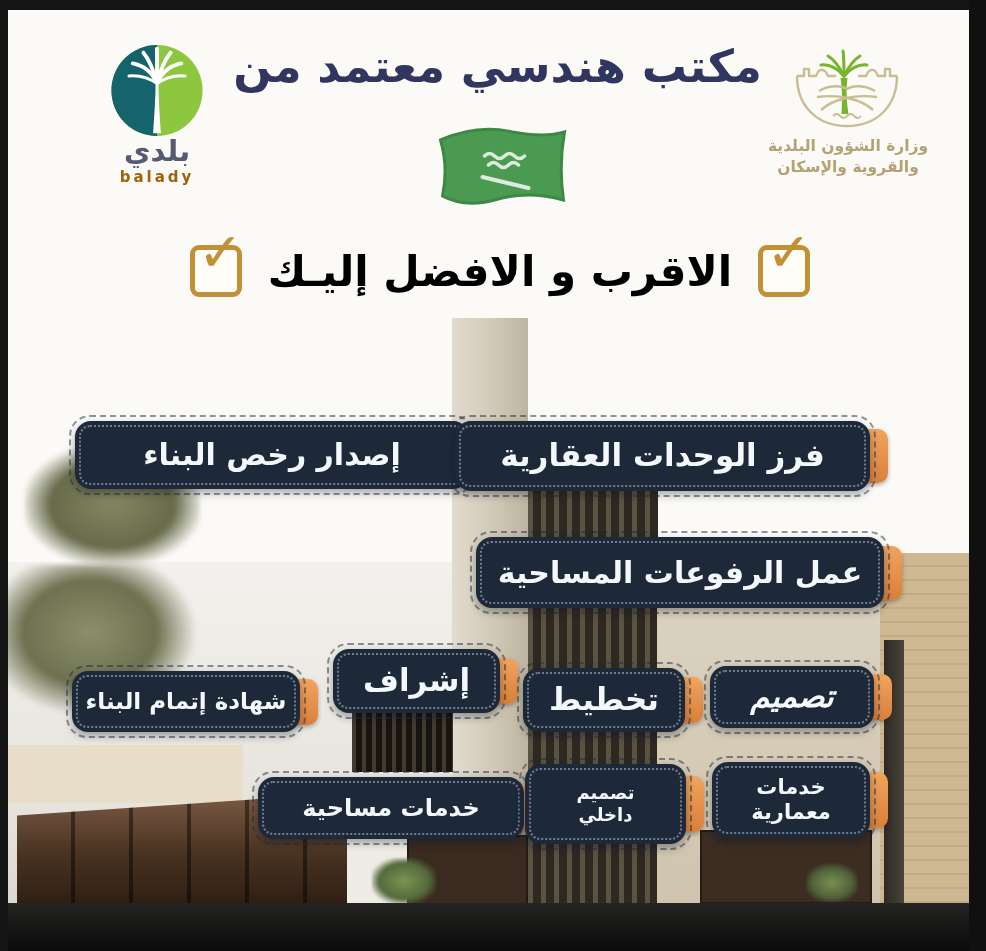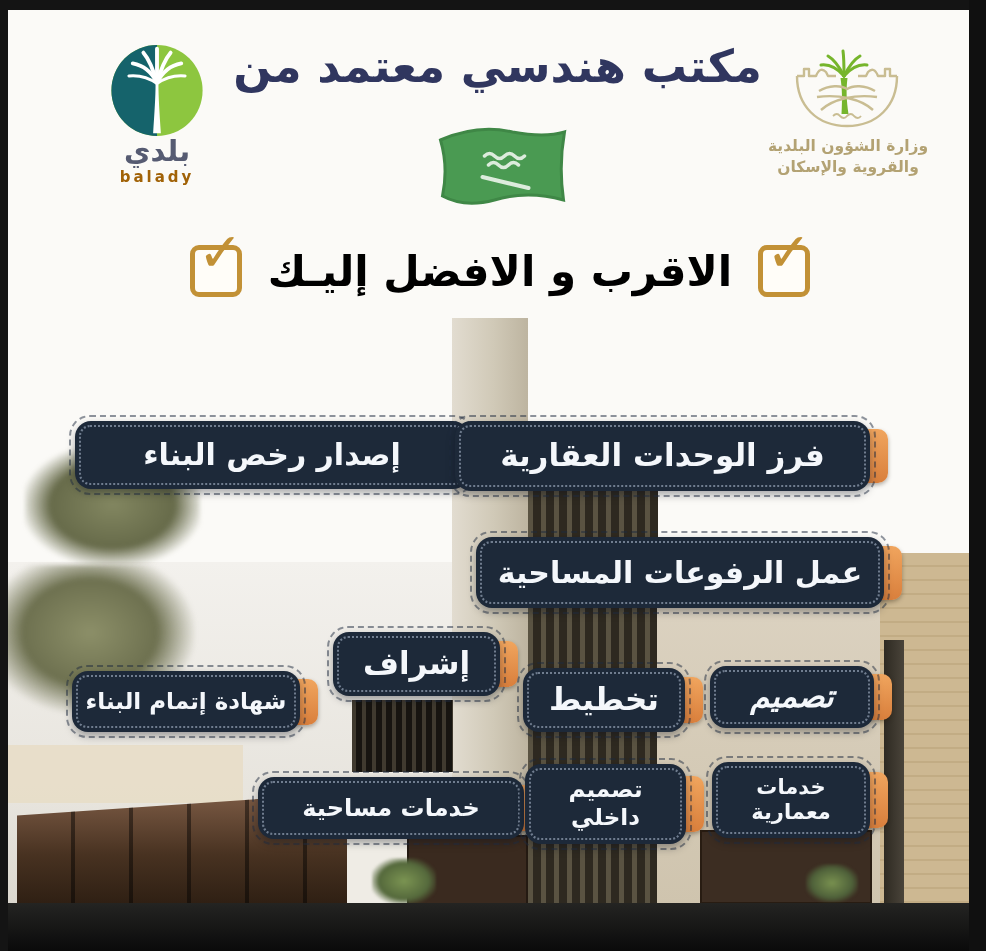--- a/index.html
+++ b/index.html
@@ -204,21 +204,21 @@
       </div>
   </div>
 
   <div class="svc" style="left:72px;top:671px;width:246px;height:61px;">
     <span class="tab" style="width:54px;height:46px;"></span>
     <div class="plate" style="font-size:23px;">
         <span>شهادة إتمام البناء</span>
       </div>
   </div>
 
-  <div class="svc" style="left:333px;top:632px;width:185px;height:64px;">
+  <div class="svc" style="left:333px;top:649px;width:185px;height:64px;">
     <span class="tab" style="width:54px;height:46px;"></span>
     <div class="plate" style="font-size:31px;">
         <span>إشراف</span>
       </div>
   </div>
 
   <div class="svc" style="left:523px;top:668px;width:180px;height:64px;">
     <span class="tab" style="width:54px;height:46px;"></span>
     <div class="plate" style="font-size:31px;">
         <span>تخطيط</span>
@@ -234,21 +234,21 @@
 
   <div class="svc" style="left:258px;top:777px;width:284px;height:62px;">
     <span class="tab" style="width:54px;height:46px;"></span>
     <div class="plate" style="font-size:24px;">
         <span>خدمات مساحية</span>
       </div>
   </div>
 
   <div class="svc" style="left:525px;top:764px;width:179px;height:80px;">
     <span class="tab" style="width:52px;height:56px;"></span>
-    <div class="plate" style="font-size:23px;padding:0 25px;align-items:center;">
+    <div class="plate" style="font-size:18px;padding:0 25px;align-items:center;">
         <span>تصميم داخلي</span>
       </div>
   </div>
 
   <div class="svc" style="left:712px;top:762px;width:176px;height:76px;">
     <span class="tab" style="width:52px;height:56px;"></span>
     <div class="plate" style="font-size:21px;padding:4px 26px;">
         <span>خدمات معمارية</span>
       </div>
   </div>

